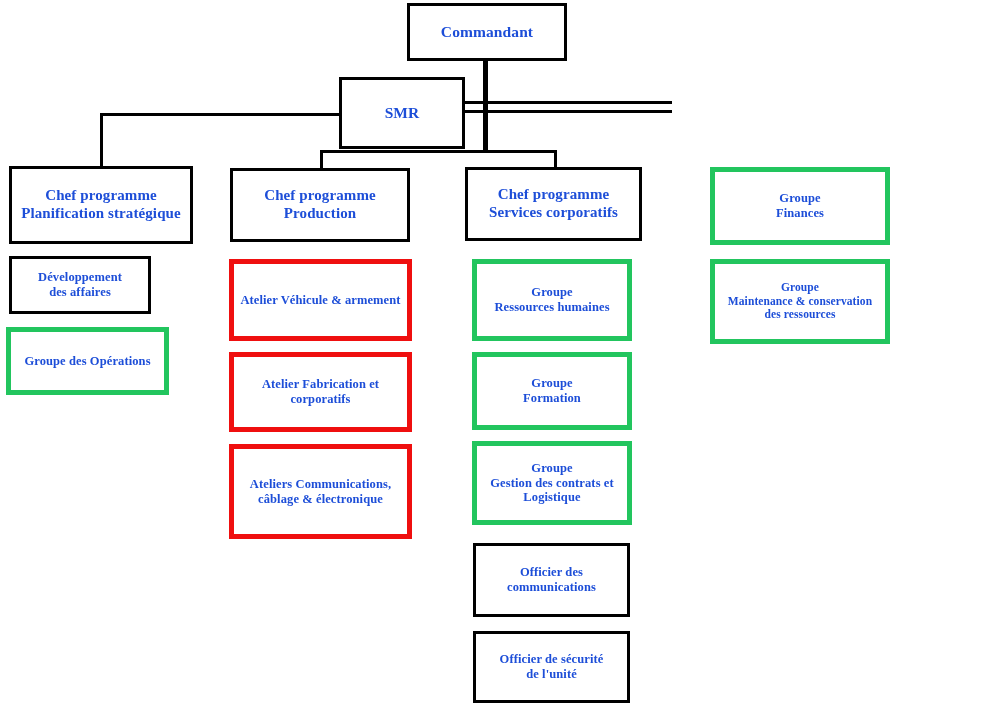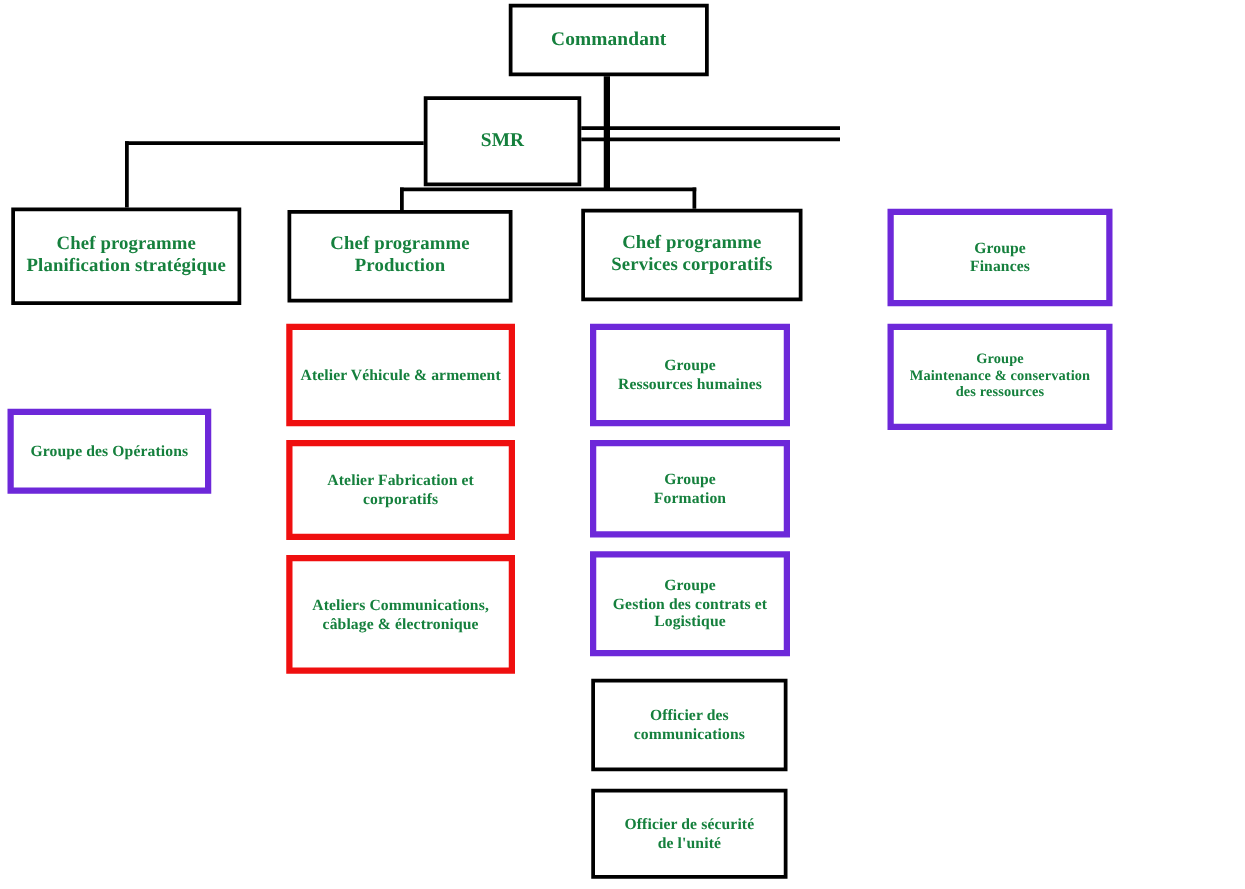--- a/index.html
+++ b/index.html
@@ -18,34 +18,34 @@
   }
   .node {
     position: absolute;
     box-sizing: border-box;
     background: #ffffff;
     display: flex;
     align-items: center;
     justify-content: center;
     text-align: center;
     font-weight: bold;
-    color: #15803d;
+    color: #1d4ed8;
     line-height: 1.18;
     letter-spacing: 0.1px;
   }
   .node .lines {
     width: 100%;
     padding: 0 4px;
     box-sizing: border-box;
   }
   .node .lines > span { display: block; }
 
   
   .b-black { border: 3px solid #000000; }
-  .b-blue  { border: 5px solid #6d28d9; align-items: center; }
+  .b-blue  { border: 5px solid #22c55e; align-items: center; }
   .b-red   { border: 5px solid #ef0f0f; }
 
   
   .t-lg { font-size: 15.5px; }
   .t-md { font-size: 15px; text-align: center; }
   .t-sm { font-size: 12.5px; }
   .t-xs { font-size: 11.5px; }
 
   
   .conn {
@@ -108,20 +108,26 @@
     </div>
   </div>
 
   <div class="node b-blue t-sm" style="left:710px; top:167px; width:180px; height:78px;">
     <div class="lines">
       <span>Groupe</span>
       <span>Finances</span>
     </div>
   </div>
 
+  <div class="node b-black t-sm" style="left:9px; top:256px; width:142px; height:58px;">
+    <div class="lines">
+      <span>Développement</span>
+      <span>des affaires</span>
+    </div>
+  </div>
 
   <div class="node b-blue t-sm" style="left:6px; top:327px; width:163px; height:68px;">
     <div class="lines">
       <span>Groupe des Opérations</span>
     </div>
   </div>
 
 
   <div class="node b-red t-sm" style="left:229px; top:259px; width:183px; height:82px;">
     <div class="lines">

